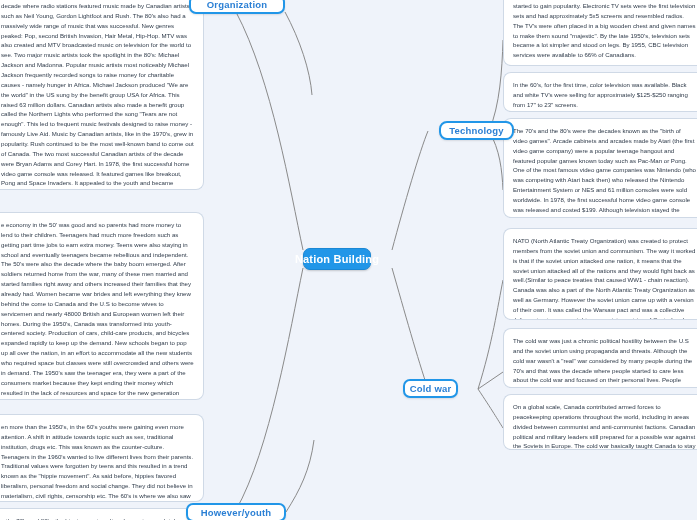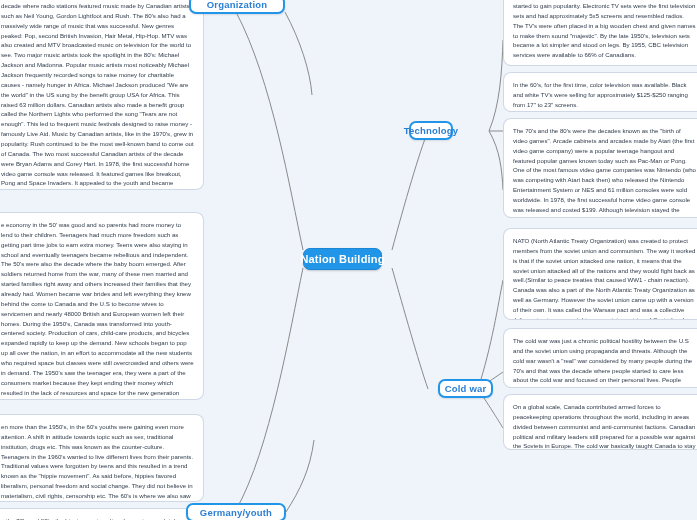--- a/index.html
+++ b/index.html
@@ -154,33 +154,33 @@
   </div>
 
   <div class="card clip-right" style="left:503px; top:328px; width:202px; height:60px;">
     <p>The cold war was just a chronic political hostility between the U.S and the soviet union using propaganda and threats. Although the cold war wasn't a "real" war considered by many people during the 70's and that was the decade where people started to care less about the cold war and focused on their personal lives. People knew that the war era had come to an end and there wouldn't be another world war so the future for possible world peace was bright.</p>
   </div>
 
   <div class="card clip-right" style="left:503px; top:394px; width:202px; height:56px;">
     <p>On a global scale, Canada contributed armed forces to peacekeeping operations throughout the world, including in areas divided between communist and anti-communist factions. Canadian political and military leaders still prepared for a possible war against the Soviets in Europe. The cold war basically taught Canada to stay on it's toes at all times and always be prepared for war even when things seem neutral.</p>
   </div>
 
-  <div class="node root" style="left:303px; top:248px; width:79px; height:22px;">
+  <div class="node root" style="left:303px; top:248px; width:68px; height:22px;">
     <span>Nation Building</span>
   </div>
 
   <div class="node branch" style="left:189px; top:-5px; width:96px; height:19px;">
     <span>Organization</span>
   </div>
 
-  <div class="node branch" style="left:409px; top:121px; width:44px; height:19px;">
+  <div class="node branch" style="left:439px; top:121px; width:75px; height:19px;border-radius:8px;">
     <span>Technology</span>
   </div>
 
-  <div class="node branch" style="left:438px; top:379px; width:55px; height:19px;">
+  <div class="node branch" style="left:403px; top:379px; width:55px; height:19px;">
     <span>Cold war</span>
   </div>
 
   <div class="node branch" style="left:186px; top:503px; width:100px; height:19px;">
-    <span>Germany/youth</span>
+    <span>However/youth</span>
   </div>
 
 </div>
 
 </body></html>

